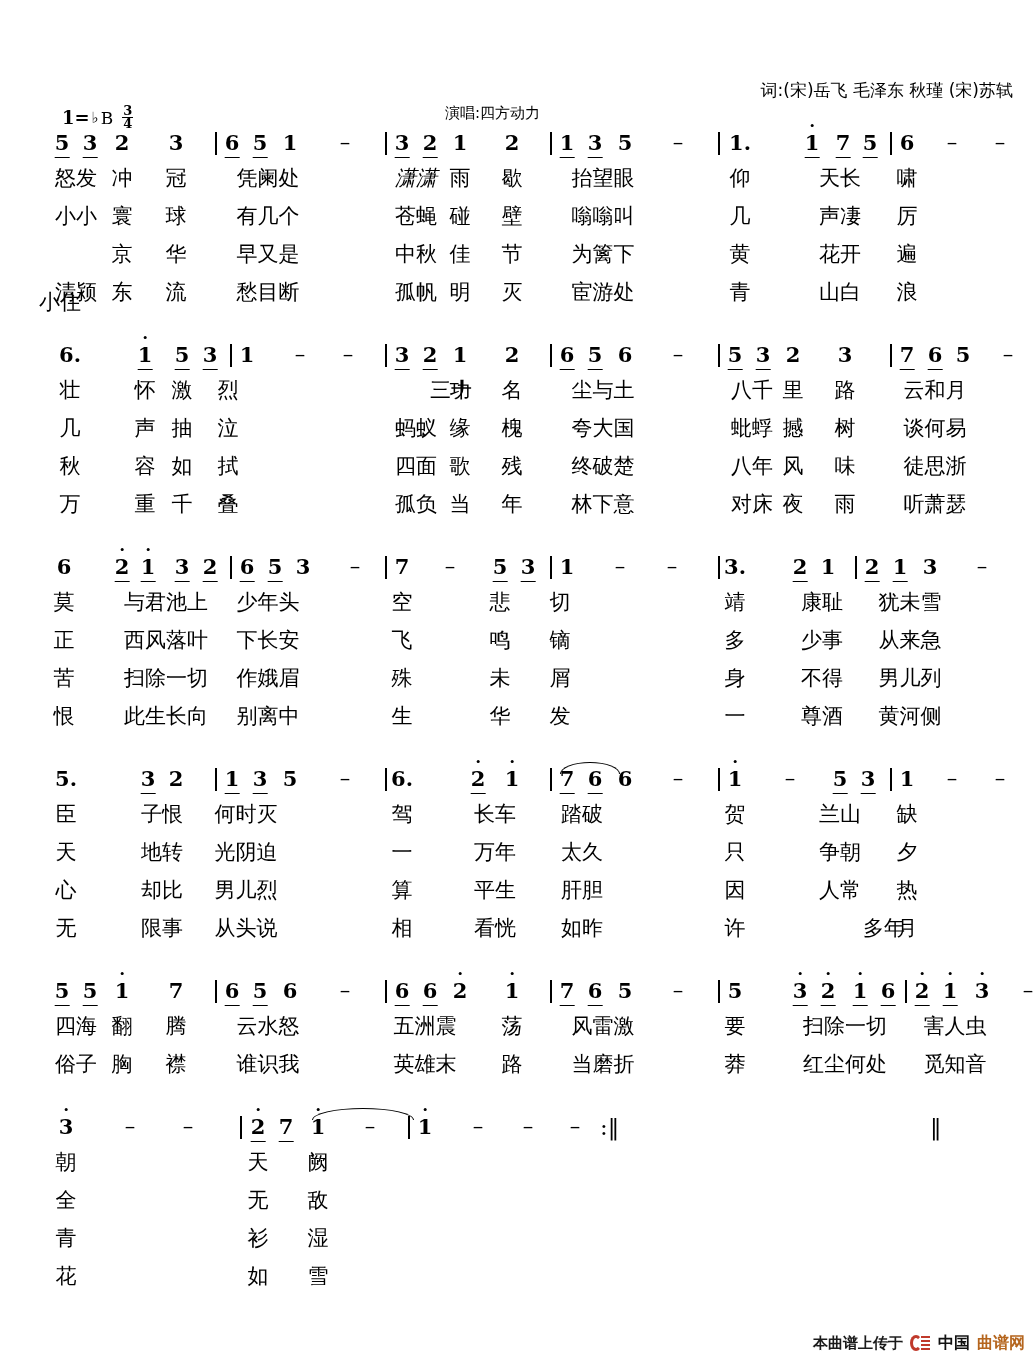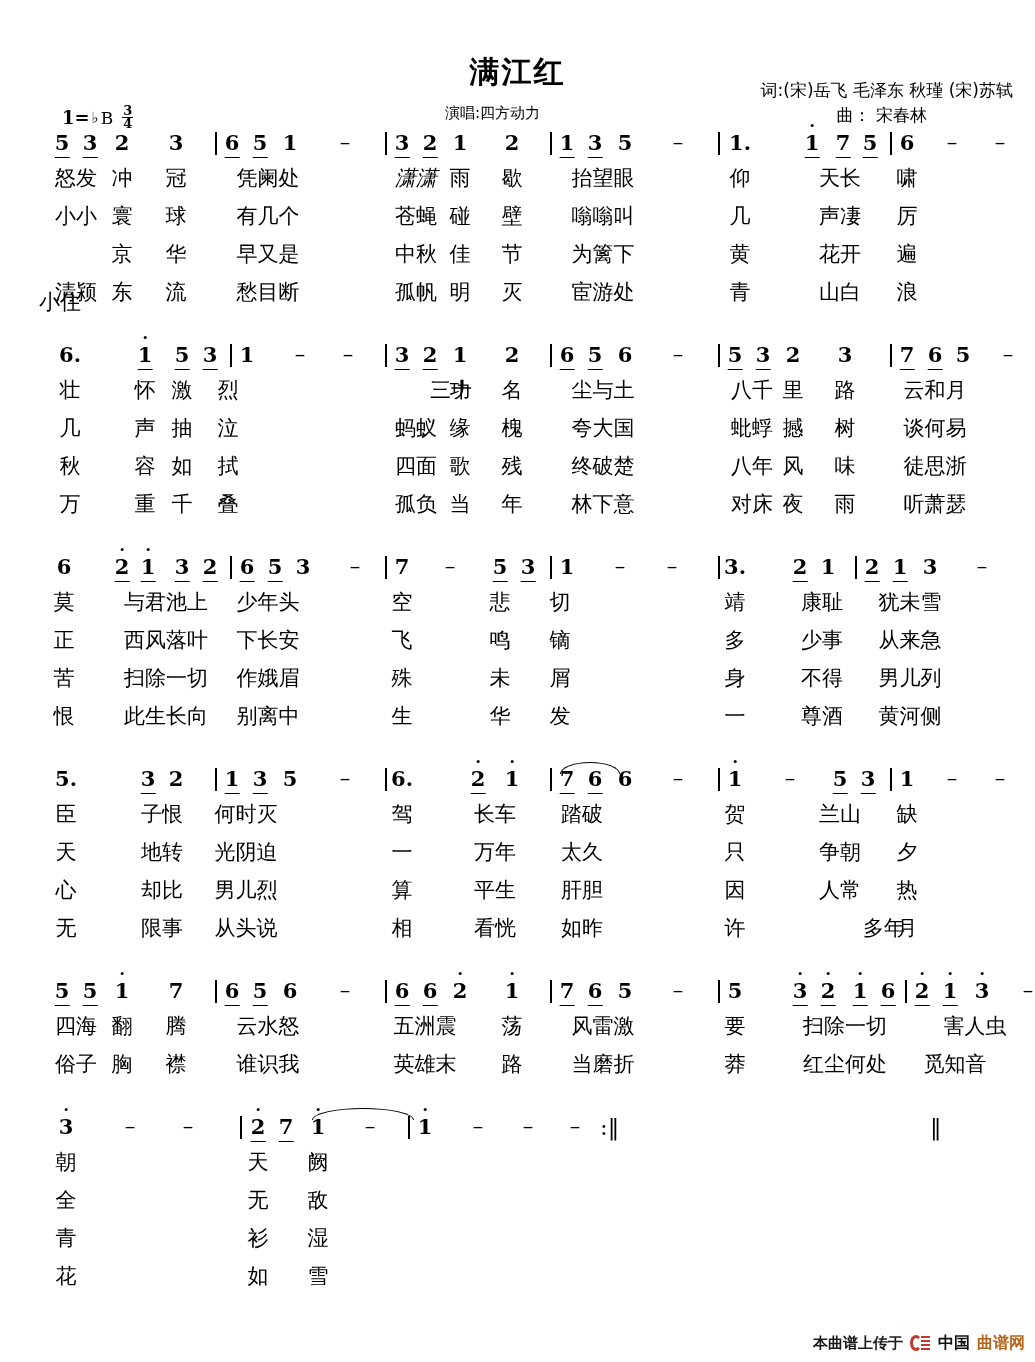--- a/index.html
+++ b/index.html
@@ -148,25 +148,23 @@
   .wm-bars i { display:block; height:2px; background:#c0392b; margin-bottom:2px; }
   .wm-cn { color:#111; font-size:16px; font-weight:700; }
   .wm-qp { color:#b5651d; font-size:16px; font-weight:700; }
 </style>
 </head>
 <body>
 
 <div class="sheet">
 
   <div class="header">
-    <div class="title">满江红</div>
     <div class="singer">演唱:四方动力</div>
     <div class="credits">
       <div class="credit-line">词:(宋)岳飞  毛泽东   秋瑾 (宋)苏轼</div>
-      <div class="credit-line composer">曲：  宋春林</div>
     </div>
     <div class="keysig">
       <span class="one">1=</span>
         <span class="flat">♭</span>
         <span class="bee">B</span>
       <span class="meter">
         <span class="num">3</span>
         <span class="den">4</span>
       </span>
     </div>
@@ -532,21 +530,21 @@
         <div class="lyricline">
           <span class="ly" style="left: 76px;">四海</span>
           <span class="ly" style="left: 122px;">翻</span>
           <span class="ly" style="left: 176px;">腾</span>
           <span class="ly" style="left: 268px;">云水怒</span>
           <span class="ly" style="left: 425px;">五洲震</span>
           <span class="ly" style="left: 512px;">荡</span>
           <span class="ly" style="left: 603px;">风雷激</span>
           <span class="ly" style="left: 735px;">要</span>
           <span class="ly" style="left: 845px;">扫除一切</span>
-          <span class="ly" style="left: 955px; margin-left: 20px;">害人虫</span>
+          <span class="ly" style="left: 955px;">害人虫</span>
         </div>
         <div class="lyricline">
           <span class="ly" style="left: 76px;">俗子</span>
           <span class="ly" style="left: 122px;">胸</span>
           <span class="ly" style="left: 176px;">襟</span>
           <span class="ly" style="left: 268px;">谁识我</span>
           <span class="ly" style="left: 425px;">英雄末</span>
           <span class="ly" style="left: 512px;">路</span>
           <span class="ly" style="left: 603px;">当磨折</span>
           <span class="ly" style="left: 735px;">莽</span>

